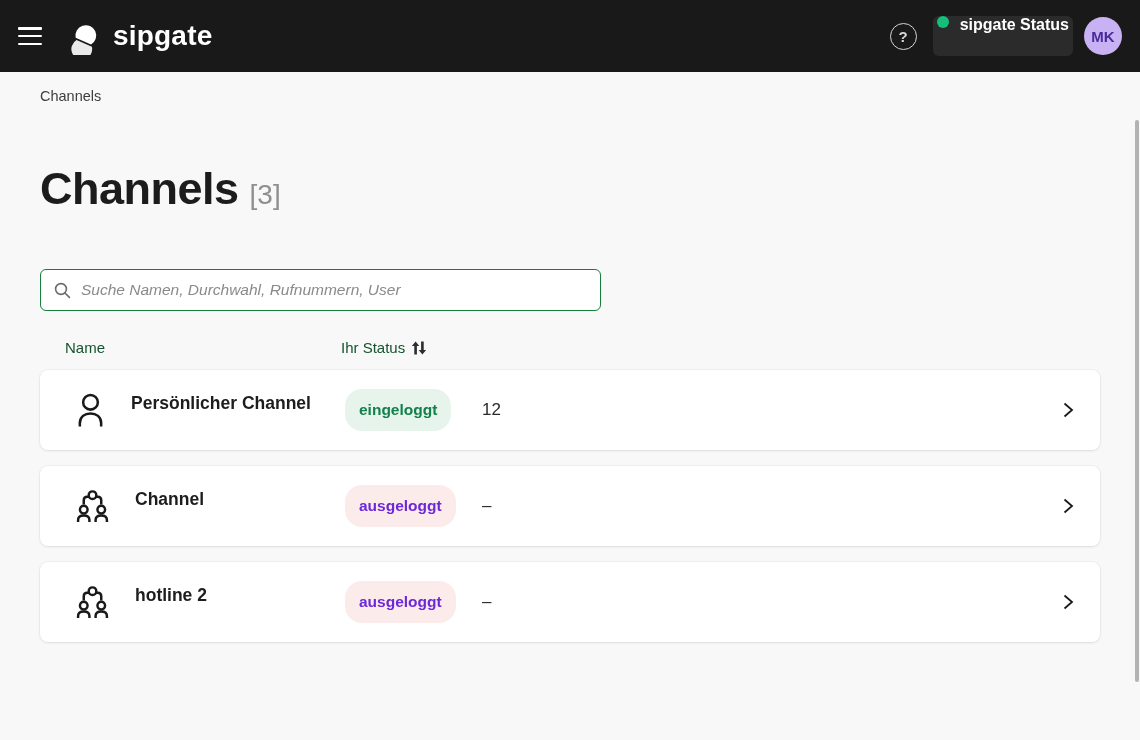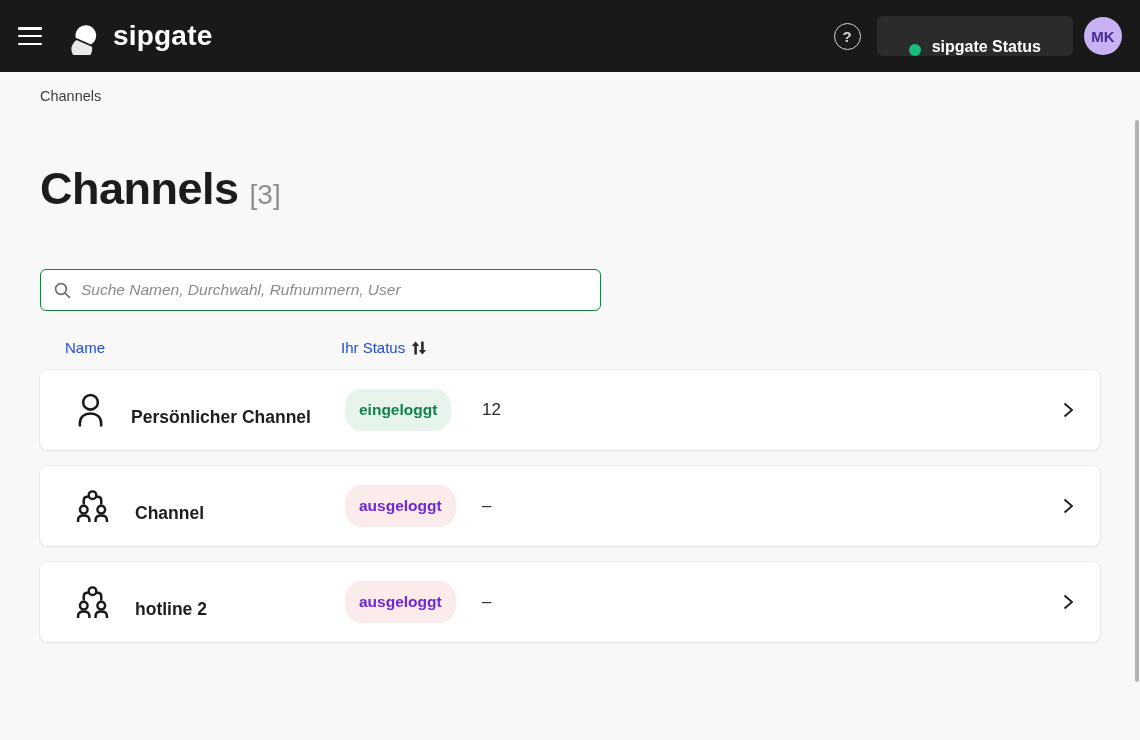--- a/index.html
+++ b/index.html
@@ -33,21 +33,21 @@
   .topbar-spacer { flex: 1; }
   .help-btn {
     width: 27px; height: 27px; border-radius: 50%;
     border: 1.6px solid #d6d6d6;
     color: #d6d6d6; font-size: 15px; font-weight: 600;
     display: flex; align-items: center; justify-content: center;
     cursor: pointer; margin-right: 16px;
   }
   .status-btn {
     height: 40px; background: #2b2b2b; border-radius: 6px;
-    display: flex; align-items: flex-end; padding: 0 32px;
+    display: flex; align-items: flex-start; padding: 0 4px;
     cursor: pointer;
   }
   .status-dot { width: 12px; height: 12px; border-radius: 50%; background: #15bf7b; margin-right: 11px; }
   .status-label { color: #fff; font-size: 16px; font-weight: 700; }
   .avatar {
     width: 38px; height: 38px; border-radius: 50%;
     background: #c9b2f4; color: #4b2a9b;
     font-size: 15px; font-weight: 700;
     display: flex; align-items: center; justify-content: center;
     margin-left: 11px; cursor: pointer; text-align: center;
@@ -80,35 +80,35 @@
   .search-input::placeholder { color: #8a8a8a; font-style: italic; opacity: 1; }
 
   
   .thead {
     margin-top: 28px;
     display: grid;
     grid-template-columns: 276px 141px 1fr;
     padding-left: 25px; padding-right: 25px;
     align-items: center;
   }
-  .th { font-size: 15px; color: #1d4ed8; display: flex; align-items: center; gap: 6px; }
+  .th { font-size: 15px; color: #14532d; display: flex; align-items: center; gap: 6px; }
   .sort-icon { display: inline-flex; cursor: pointer; }
 
   
   .rows { margin-top: 14px; display: flex; flex-direction: column; gap: 16px; }
   .row-card {
     height: 80px; background: #fff; border-radius: 8px;
     box-shadow: 0 1px 3px rgba(0,0,0,0.08), 0 0 0 1px rgba(0,0,0,0.03);
     display: grid;
     grid-template-columns: 270px 137px 1fr 40px;
     align-items: center;
     padding-left: 35px; padding-right: 24px;
     cursor: pointer;
   }
-  .cell-name { display: flex; align-items: flex-end; gap: 25px; }
+  .cell-name { display: flex; align-items: flex-start; gap: 25px; }
   .row-name { font-size: 17.5px; font-weight: 700; color: #1d1d1d; }
   .badge {
     display: inline-block; width: max-content;
     padding: 12px 14px; border-radius: 17px;
     font-size: 15.5px; font-weight: 700;
   }
   .badge.positive { background: #e6f4ec; color: #13814a; }
   .badge.negative { background: #fcebeb; color: #6d28d9; }
   .row-value { font-size: 17px; color: #2a2a2a; }
   .cell-chevron { display: flex; justify-content: flex-end; }

